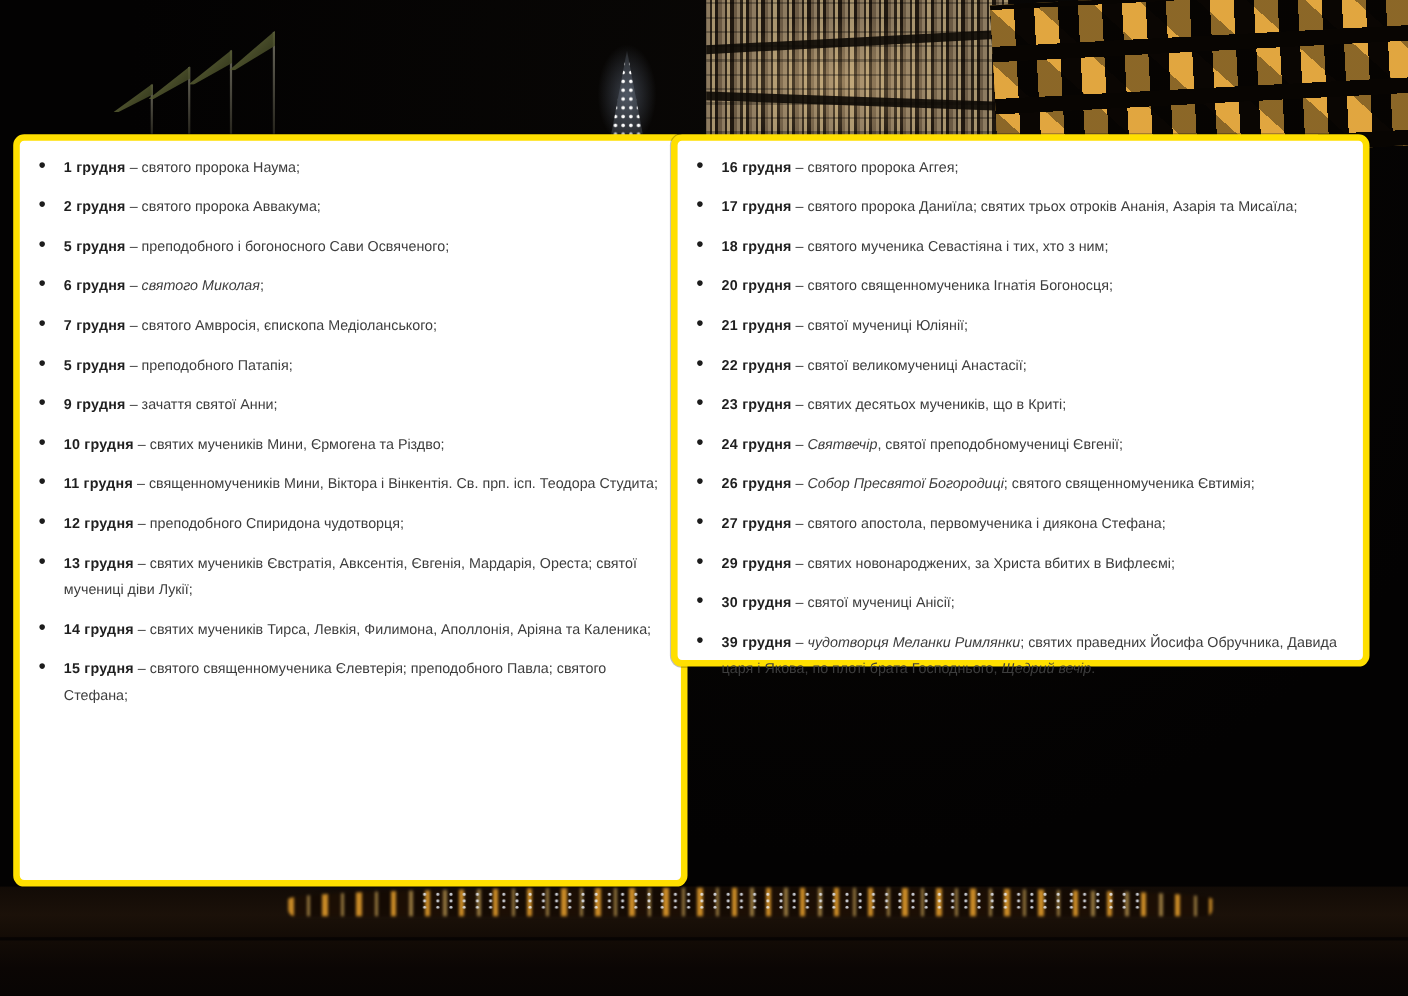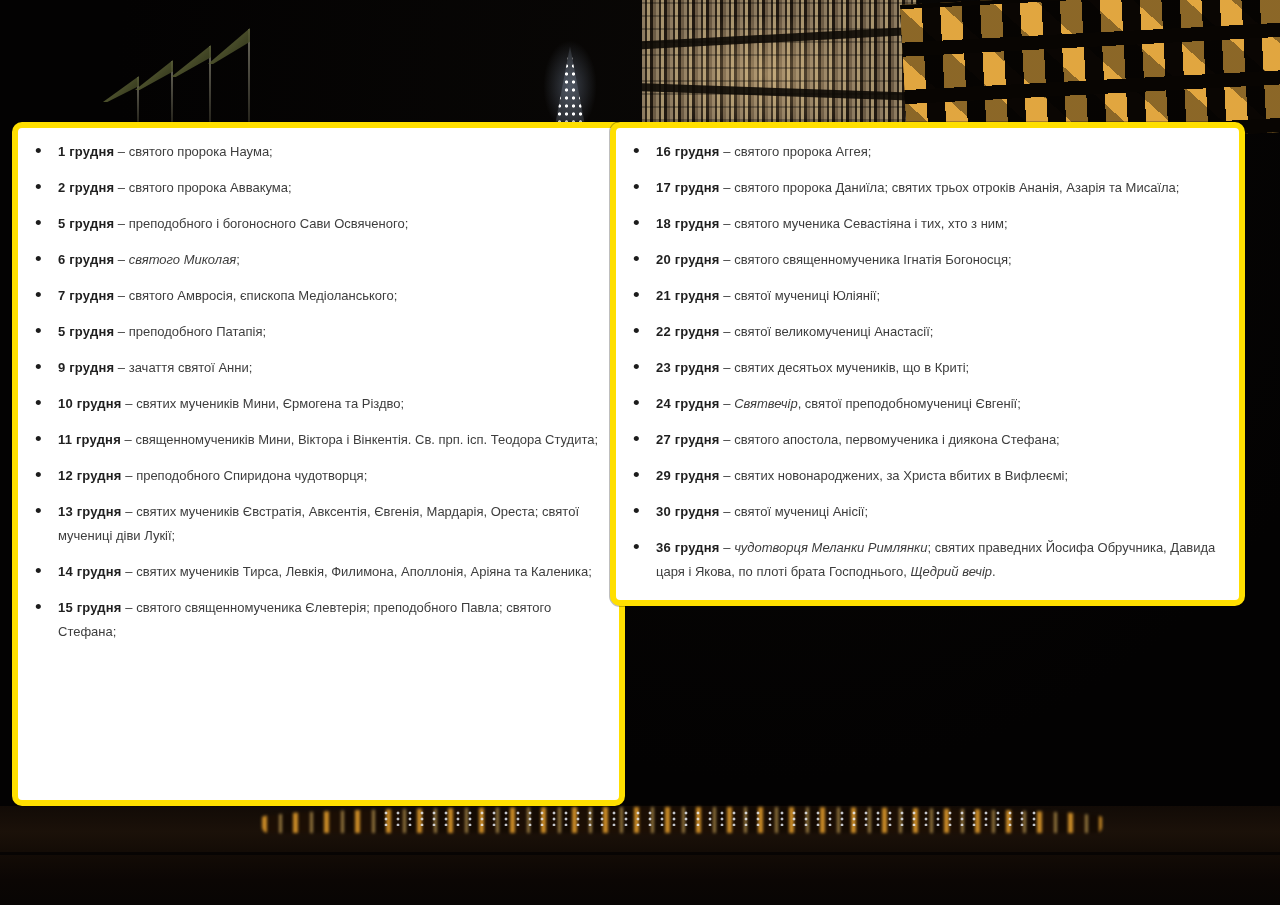--- a/index.html
+++ b/index.html
@@ -115,18 +115,19 @@
 <div class="card card-right">
   <ul>
       <li><strong>16 грудня</strong><span class="sep"> – </span><span>святого пророка Аггея;</span></li>
       <li><strong>17 грудня</strong><span class="sep"> – </span><span>святого пророка Даниїла; святих трьох отроків Ананія, Азарія та Мисаїла;</span></li>
       <li><strong>18 грудня</strong><span class="sep"> – </span><span>святого мученика Севастіяна і тих, хто з ним;</span></li>
       <li><strong>20 грудня</strong><span class="sep"> – </span><span>святого священномученика Ігнатія Богоносця;</span></li>
       <li><strong>21 грудня</strong><span class="sep"> – </span><span>святої мучениці Юліянії;</span></li>
       <li><strong>22 грудня</strong><span class="sep"> – </span><span>святої великомучениці Анастасії;</span></li>
       <li><strong>23 грудня</strong><span class="sep"> – </span><span>святих десятьох мучеників, що в Криті;</span></li>
       <li><strong>24 грудня</strong><span class="sep"> – </span><span class="it">Святвечір</span><span>, святої преподобномучениці Євгенії;</span></li>
+      <li><strong>26 грудня</strong><span class="sep"> – </span><span class="it">Собор Пресвятої Богородиці</span><span>; святого священномученика Євтимія;</span></li>
       <li><strong>27 грудня</strong><span class="sep"> – </span><span>святого апостола, первомученика і диякона Стефана;</span></li>
       <li><strong>29 грудня</strong><span class="sep"> – </span><span>святих новонароджених, за Христа вбитих в Вифлеємі;</span></li>
       <li><strong>30 грудня</strong><span class="sep"> – </span><span>святої мучениці Анісії;</span></li>
-      <li><strong>36 грудня</strong><span class="sep"> – </span><span class="it">чудотворця Меланки Римлянки</span><span>; святих праведних Йосифа Обручника, Давида царя і Якова, по плоті брата Господнього, </span><span class="it">Щедрий вечір</span><span>.</span></li>
+      <li><strong>39 грудня</strong><span class="sep"> – </span><span class="it">чудотворця Меланки Римлянки</span><span>; святих праведних Йосифа Обручника, Давида царя і Якова, по плоті брата Господнього, </span><span class="it">Щедрий вечір</span><span>.</span></li>
     </ul>
 </div>
 
 </body></html>

